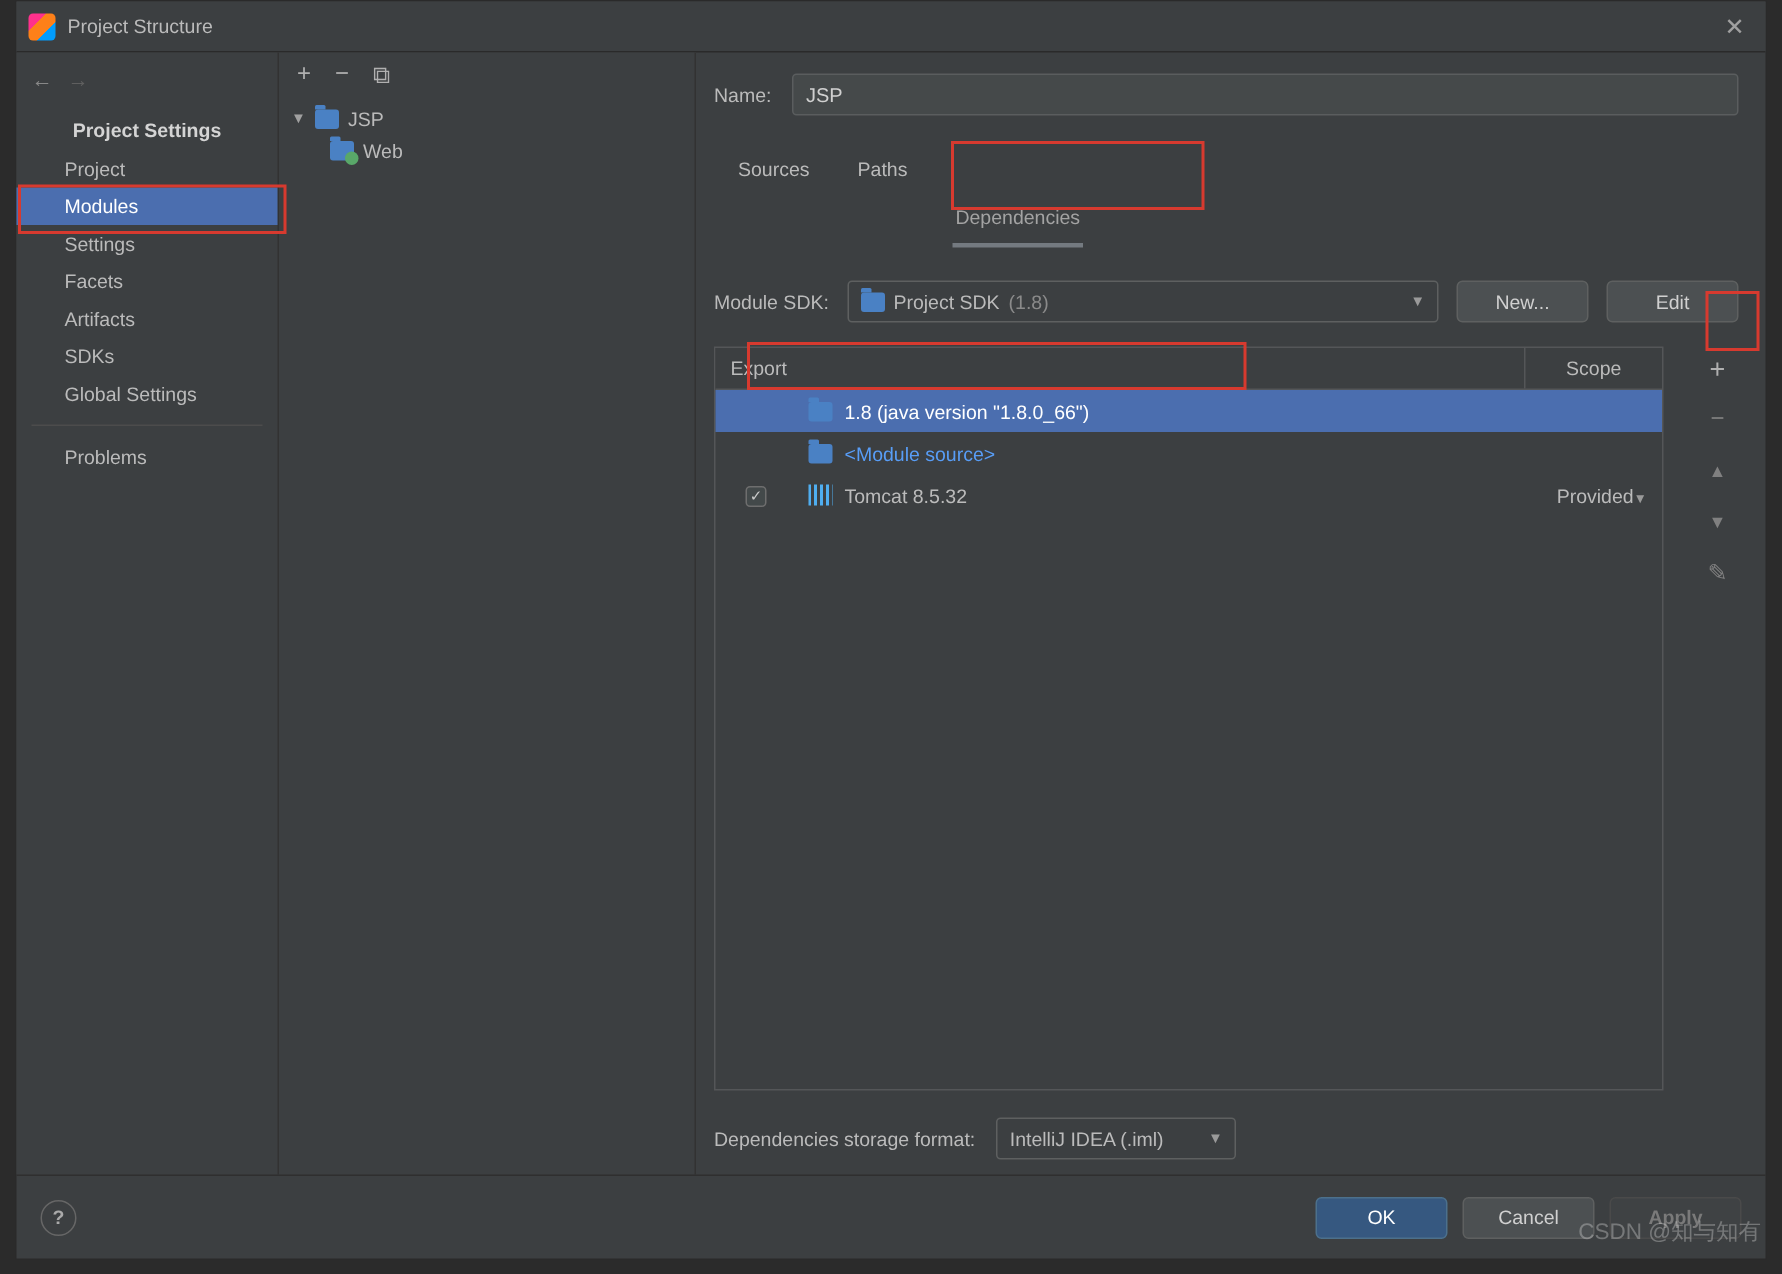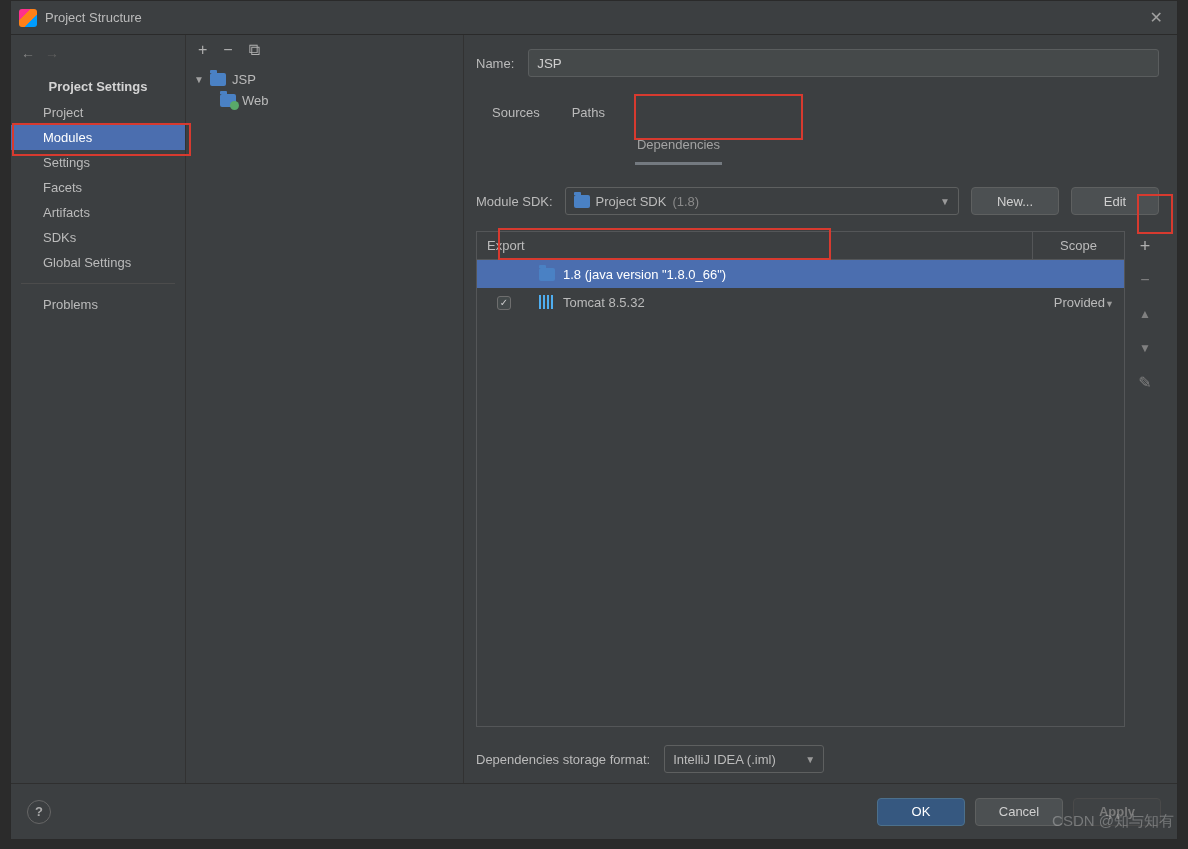--- a/index.html
+++ b/index.html
@@ -218,21 +218,21 @@
     display:flex;
     align-items:center;
     justify-content:center;
     padding:0 14px;
   }
   .btn.primary { background:#365880; border-color:#4c708c; color:#fff; }
   .btn.disabled { color:#7a7a7a; border-color:#4a4a4a; background:#3f4244;font-weight:bold;}
   .deps-area {
     margin-top:16px;
     display:flex;
-    gap:6px;
+    gap:22px;
     flex:1;
     min-height:0;
   }
   .deps-table {
     flex:1;
     border:1px solid #545658;
     background:#3c3f41;
     display:flex;
     flex-direction:column;
     min-height:0;
@@ -393,20 +393,28 @@
 
           <div class="deps-row selected">
             <div class="cell-chk"></div>
             <div class="cell-name">
               <span class="mini-icon mi-folder"></span>
               <span>1.8 (java version "1.8.0_66")</span>
             </div>
             <div class="cell-scope"></div>
           </div>
 
+          <div class="deps-row">
+            <div class="cell-chk"></div>
+            <div class="cell-name">
+              <span class="mini-icon mi-folder"></span>
+              <span class="link-blue">&lt;Module source&gt;</span>
+            </div>
+            <div class="cell-scope"></div>
+          </div>
 
           <div class="deps-row">
             <div class="cell-chk">
               <span class="chk">✓</span>
             </div>
             <div class="cell-name">
               <span class="mini-icon mi-lib"></span>
               <span>Tomcat 8.5.32</span>
             </div>
             <div class="cell-scope">

